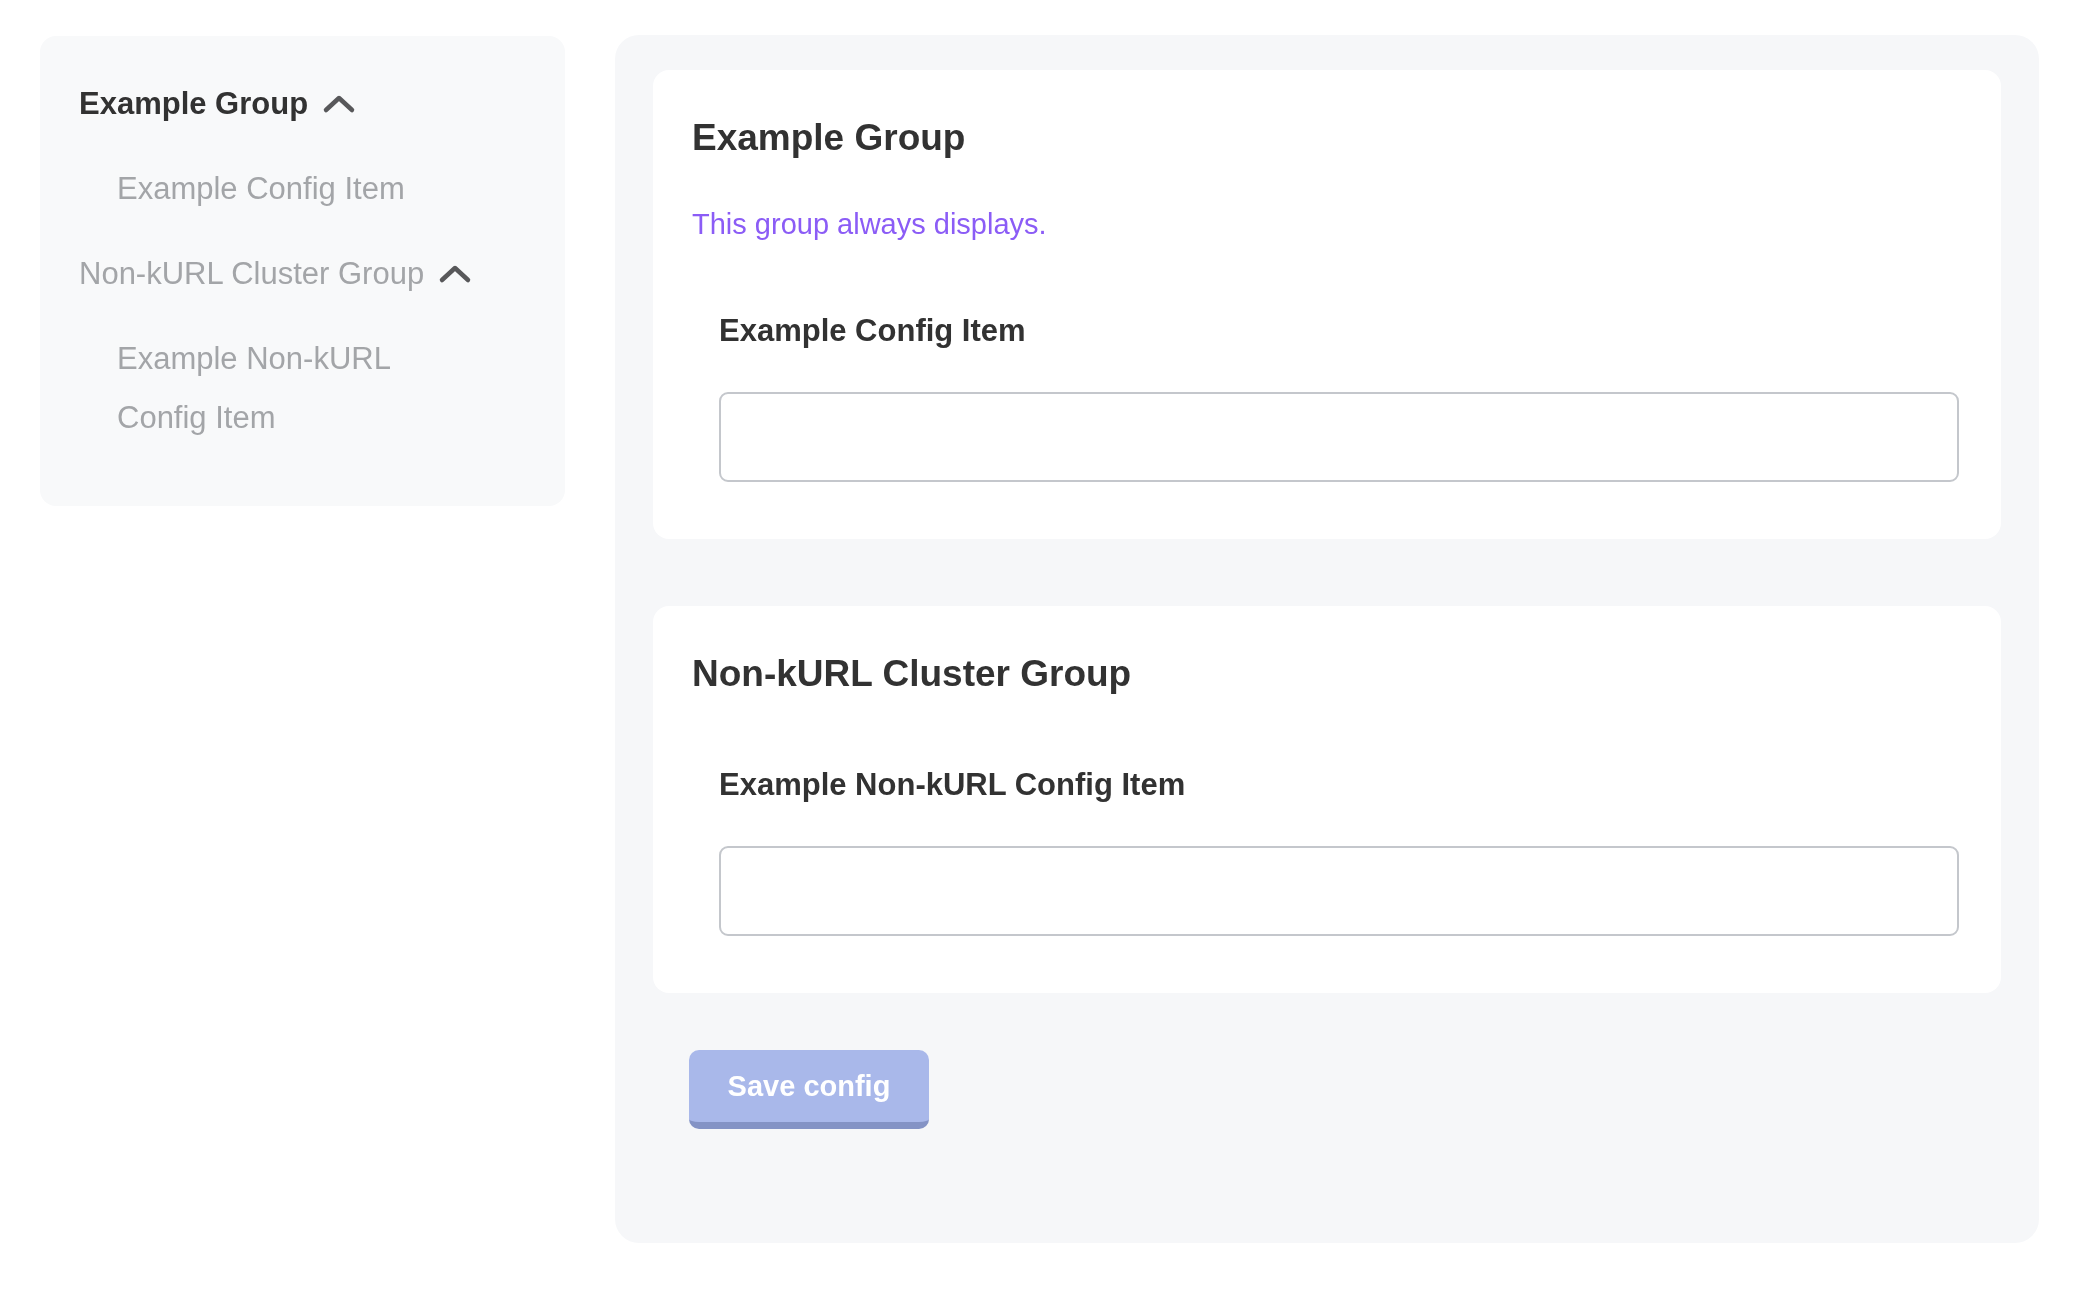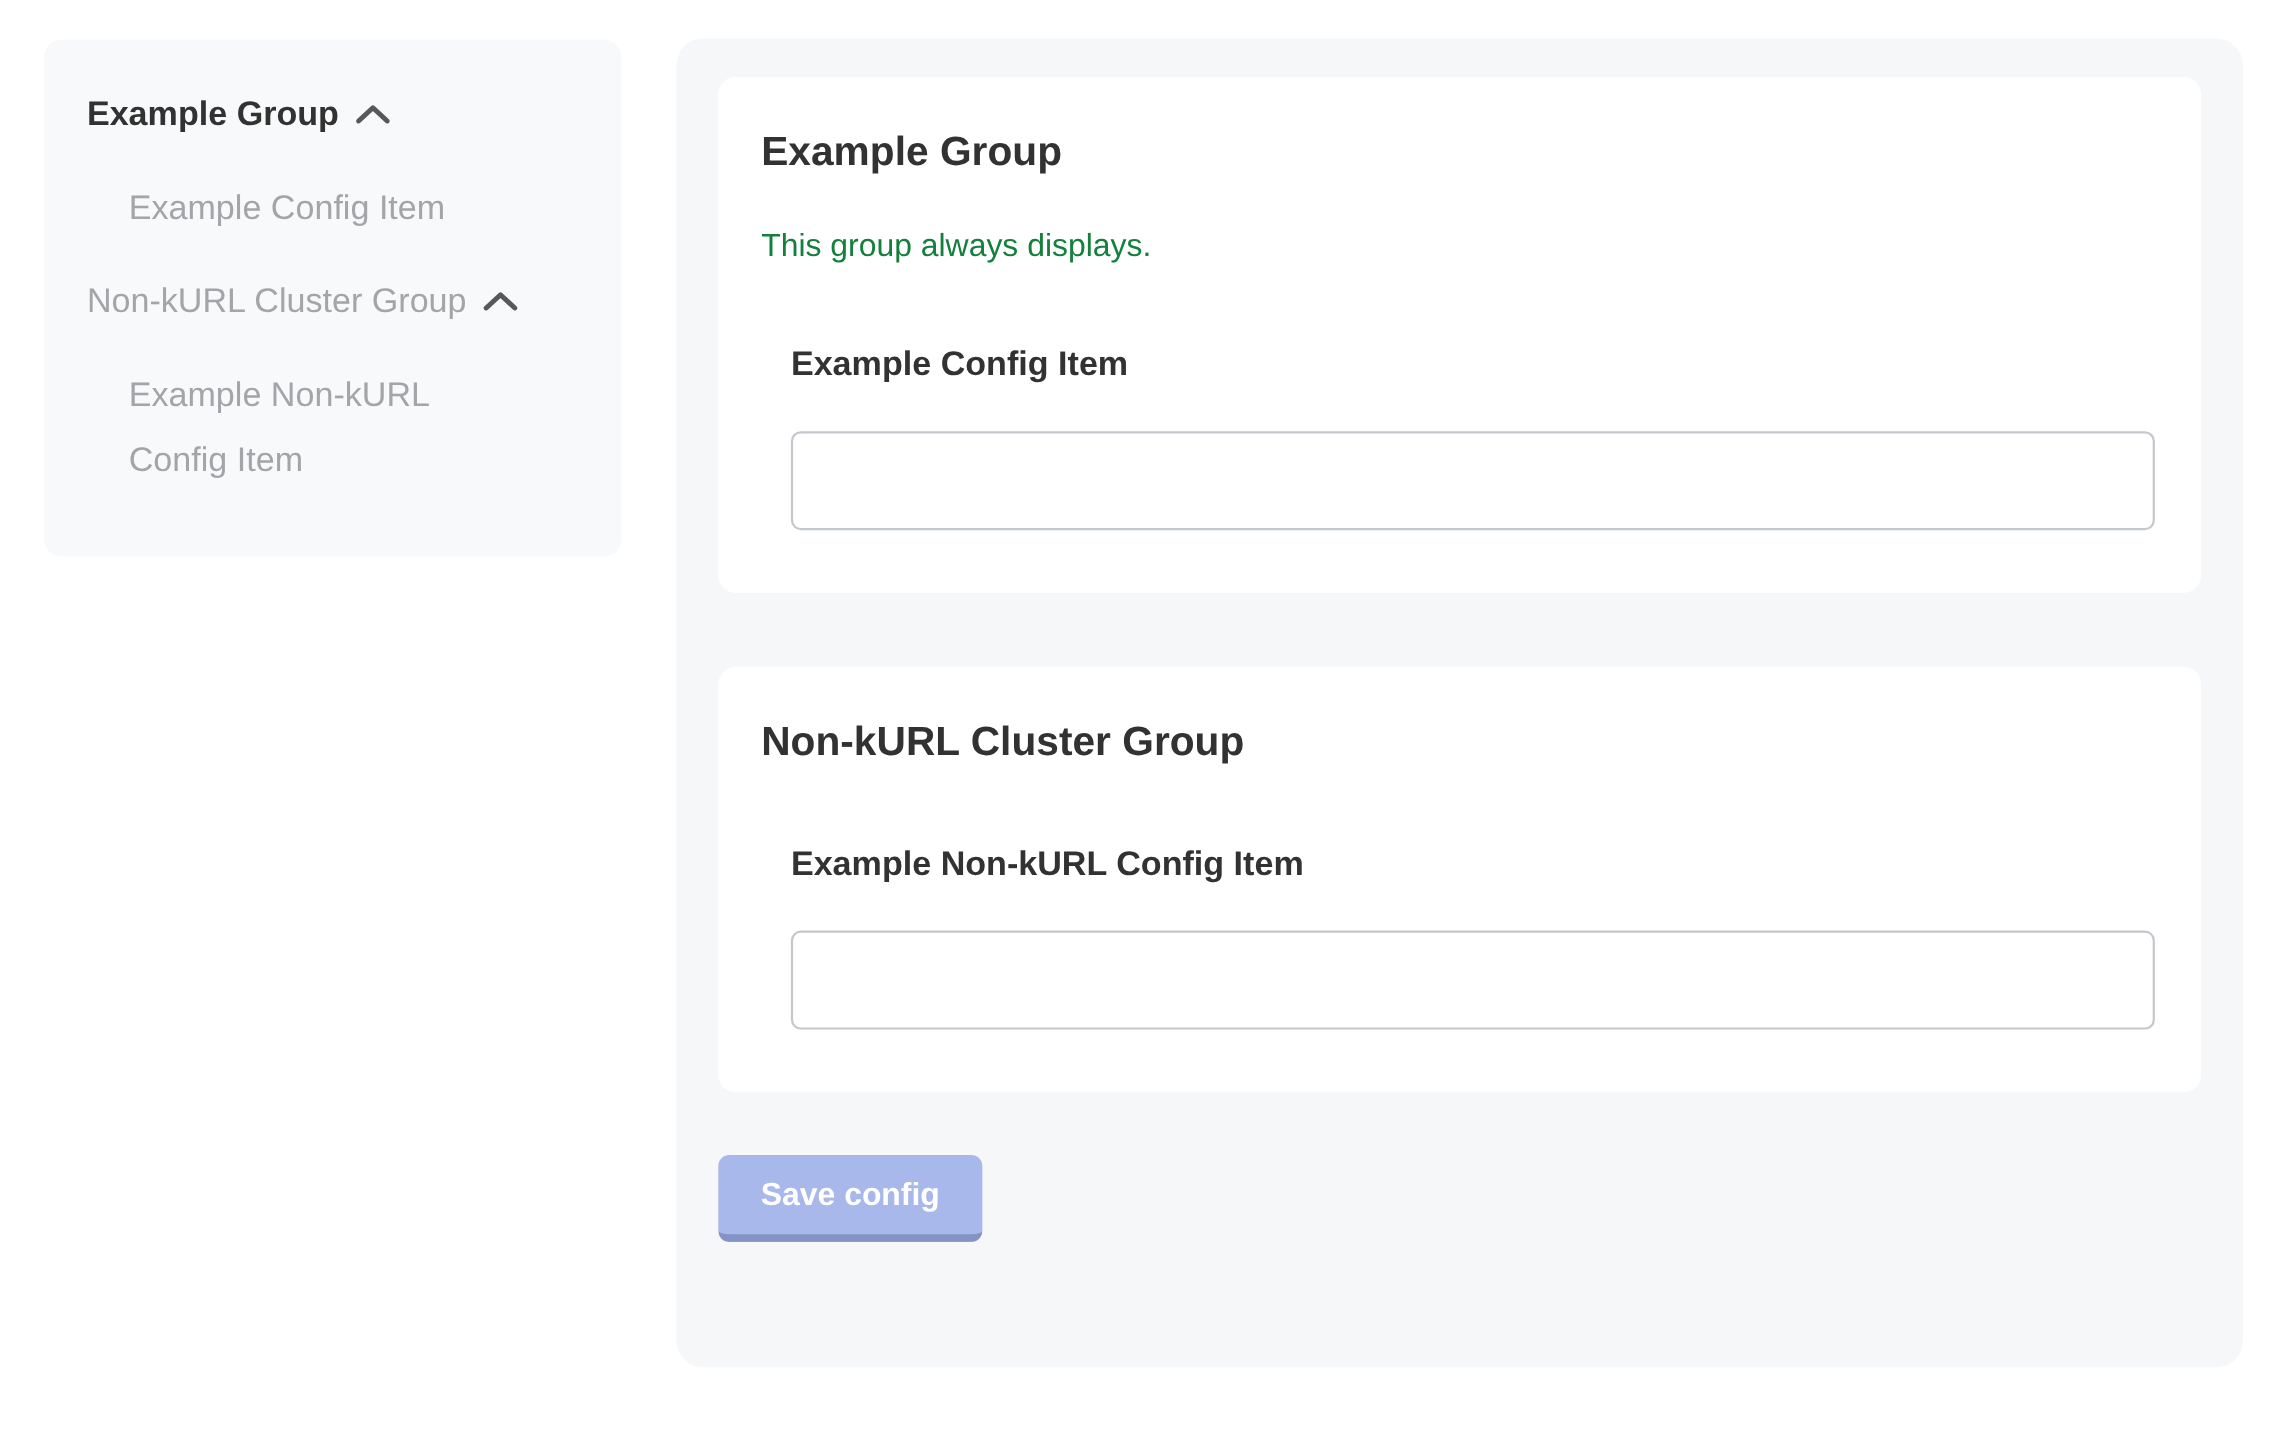--- a/index.html
+++ b/index.html
@@ -66,21 +66,21 @@
   .card-title {
     font-size: 37px;
     line-height: 44px;
     font-weight: bold;
     color: #323232;
   }
   .card-desc {
     margin-top: 46px;
     font-size: 29px;
     line-height: 36px;
-    color: #15803d;
+    color: #8b5cf6;
   }
   .item-block { margin-left: 27px; }
   .item-label {
     margin-top: 70px;
     font-size: 31px;
     line-height: 38px;
     font-weight: 600;
     color: #323232;
   }
   .item-input {
@@ -106,20 +106,21 @@
     color: #ffffff;
     font-family: "Liberation Sans", "DejaVu Sans", sans-serif;
     font-size: 29px;
     font-weight: bold;
     padding: 0;
     width: 240px;
     height: 79px;
     line-height: 70px;
     text-align: center;
     cursor: pointer;
+    margin-left: 36px;
   }
 </style>
 </head>
 <body>
 
 <aside class="sidebar">
   <nav>
 
     <div class="side-row group-header active-group">
       <span>Example Group</span>

